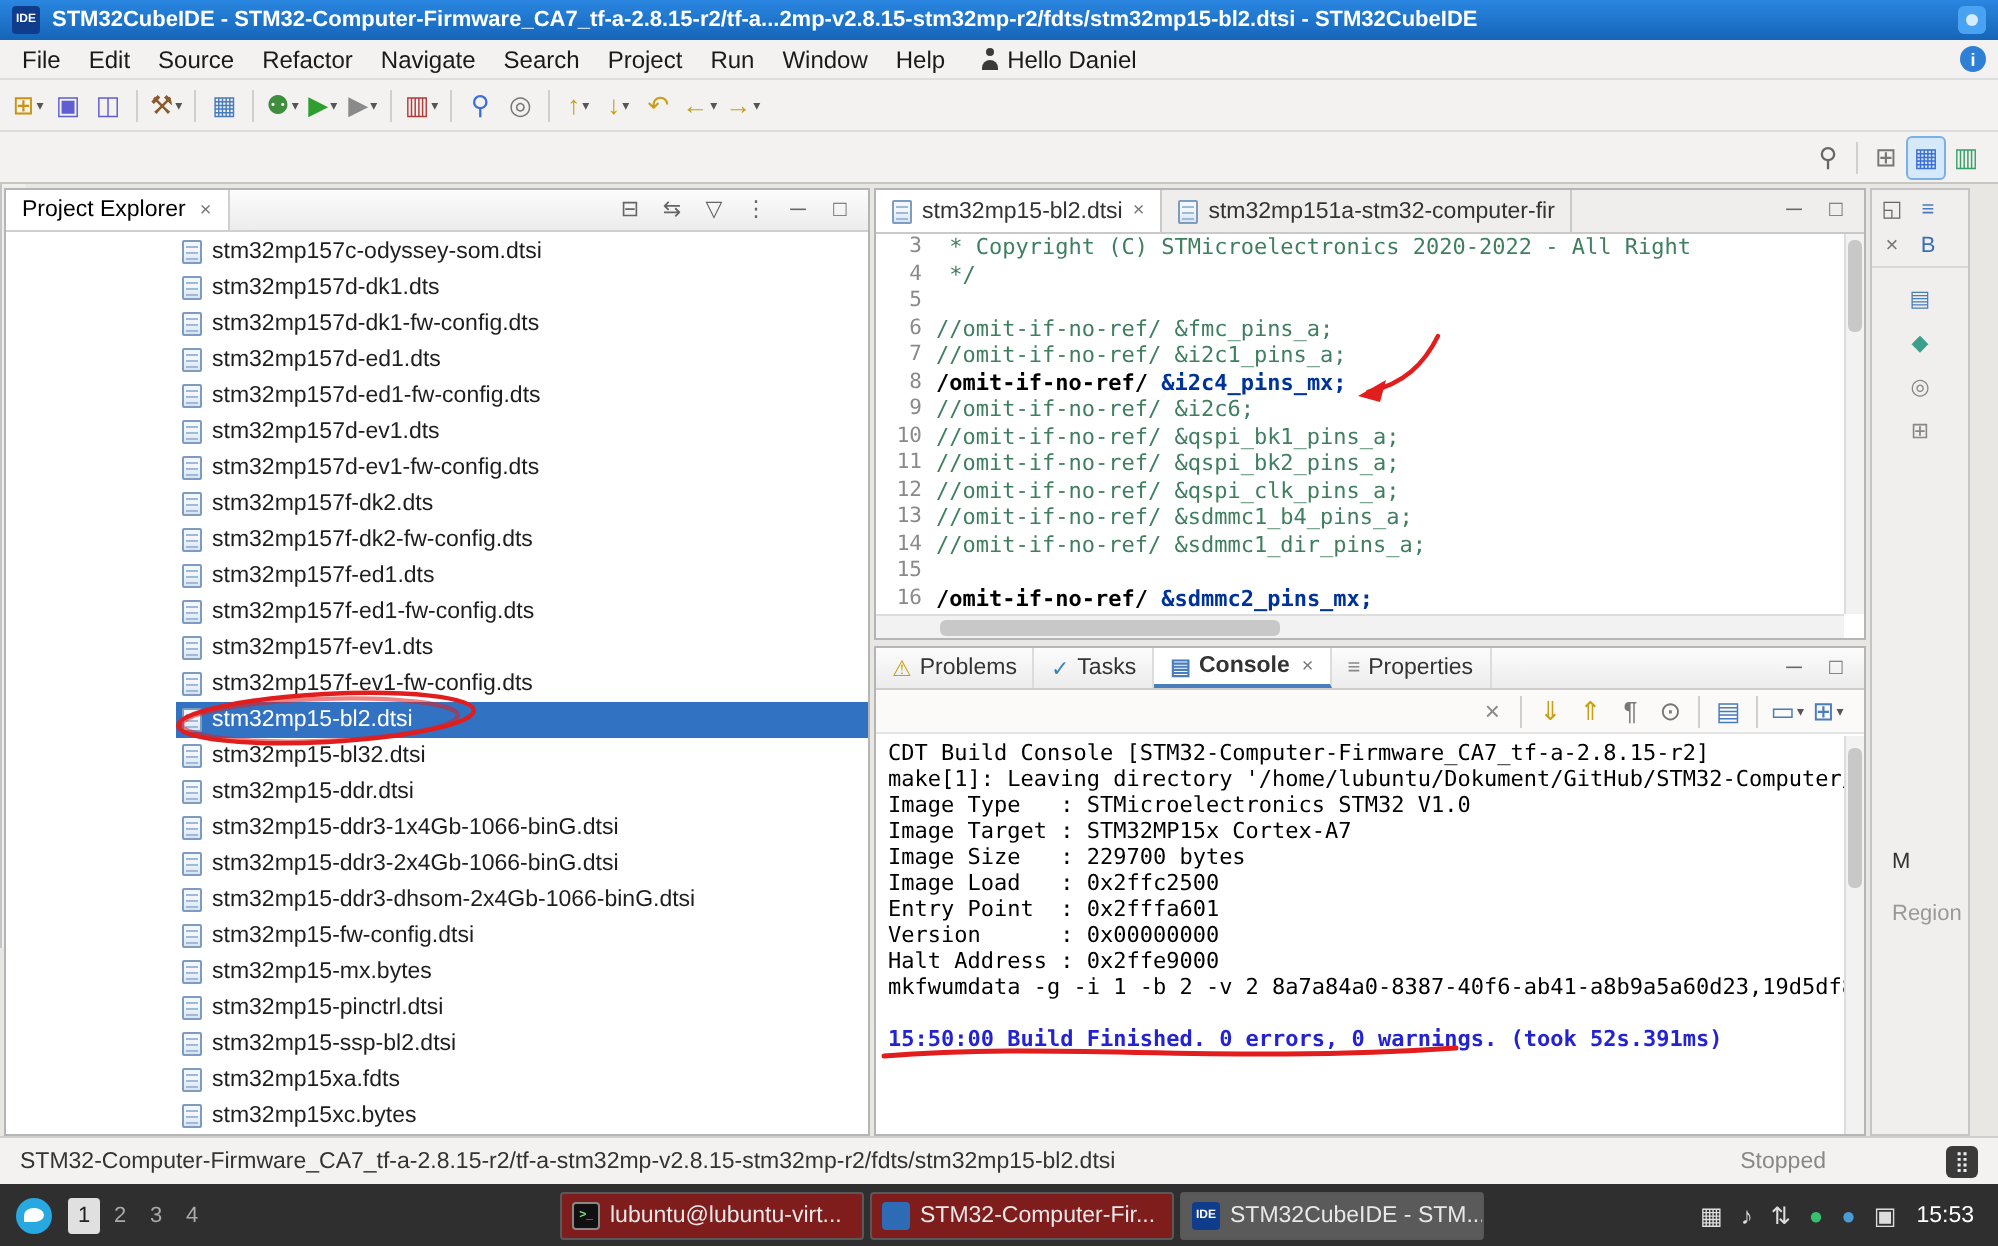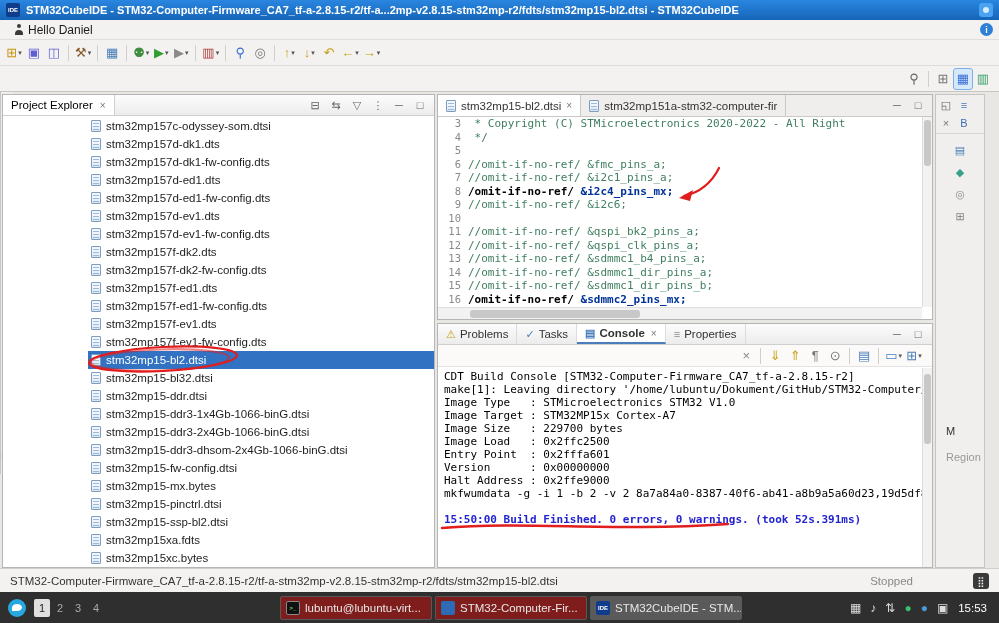--- a/index.html
+++ b/index.html
@@ -141,20 +141,32 @@
 
 <div class="titlebar">
   <span class="app-ico">IDE</span>
   <span>STM32CubeIDE - STM32-Computer-Firmware_CA7_tf-a-2.8.15-r2/tf-a...2mp-v2.8.15-stm32mp-r2/fdts/stm32mp15-bl2.dtsi - STM32CubeIDE</span>
   <span class="tb-right">
     <span class="info-btn"></span>
   </span>
 </div>
 
 <div class="menubar">
+  <span id="menubar-items" style="display:flex">
+      <span class="menu-item">File</span>
+      <span class="menu-item">Edit</span>
+      <span class="menu-item">Source</span>
+      <span class="menu-item">Refactor</span>
+      <span class="menu-item">Navigate</span>
+      <span class="menu-item">Search</span>
+      <span class="menu-item">Project</span>
+      <span class="menu-item">Run</span>
+      <span class="menu-item">Window</span>
+      <span class="menu-item">Help</span>
+    </span>
   <span class="user-chip">
     <span class="person-icon"></span>
     <span>Hello Daniel</span>
   </span>
   <span class="tb-right">
     <span class="info-circle">i</span>
   </span>
 </div>
 
 <div class="toolbar" id="main-toolbar">
@@ -392,26 +404,26 @@
       </span>
     </div>
   <div class="editor-body" id="editor-body">
       <div class="code-row"><span class="ln">3</span><span class="code"><span class="seg-comment"> * Copyright (C) STMicroelectronics 2020-2022 - All Right</span></span></div>
       <div class="code-row"><span class="ln">4</span><span class="code"><span class="seg-comment"> */</span></span></div>
       <div class="code-row"><span class="ln">5</span><span class="code"></span></div>
       <div class="code-row"><span class="ln">6</span><span class="code"><span class="seg-comment">//omit-if-no-ref/ &amp;fmc_pins_a;</span></span></div>
       <div class="code-row"><span class="ln">7</span><span class="code"><span class="seg-comment">//omit-if-no-ref/ &amp;i2c1_pins_a;</span></span></div>
       <div class="code-row"><span class="ln">8</span><span class="code"><span class="seg-directive">/omit-if-no-ref/</span><span class="seg-ref"> &amp;i2c4_pins_mx;</span></span></div>
       <div class="code-row"><span class="ln">9</span><span class="code"><span class="seg-comment">//omit-if-no-ref/ &amp;i2c6;</span></span></div>
-      <div class="code-row"><span class="ln">10</span></div>
+      <div class="code-row"><span class="ln">10</span><span class="code"><span class="seg-comment">//omit-if-no-ref/ &amp;qspi_bk1_pins_a;</span></span></div>
       <div class="code-row"><span class="ln">11</span><span class="code"><span class="seg-comment">//omit-if-no-ref/ &amp;qspi_bk2_pins_a;</span></span></div>
       <div class="code-row"><span class="ln">12</span><span class="code"><span class="seg-comment">//omit-if-no-ref/ &amp;qspi_clk_pins_a;</span></span></div>
       <div class="code-row"><span class="ln">13</span><span class="code"><span class="seg-comment">//omit-if-no-ref/ &amp;sdmmc1_b4_pins_a;</span></span></div>
       <div class="code-row"><span class="ln">14</span><span class="code"><span class="seg-comment">//omit-if-no-ref/ &amp;sdmmc1_dir_pins_a;</span></span></div>
-      <div class="code-row"><span class="ln">15</span><span class="code"><span class="seg-comment">//omit-if-no-ref/ &amp;sdmmc1_dir_pins_b;</span></span></div>
+      <div class="code-row"><span class="ln">15</span></div>
       <div class="code-row"><span class="ln">16</span><span class="code"><span class="seg-directive">/omit-if-no-ref/</span><span class="seg-ref"> &amp;sdmmc2_pins_mx;</span></span></div>
       <div class="code-row"><span class="ln">17</span><span class="code"></span></div>
     </div>
   <div class="vscroll">
       <div class="thumb" style="top:3px;height:46px"></div>
     </div>
   <div class="hscroll">
       <div class="thumb" style="left:32px;width:170px"></div>
     </div>
 </div>

